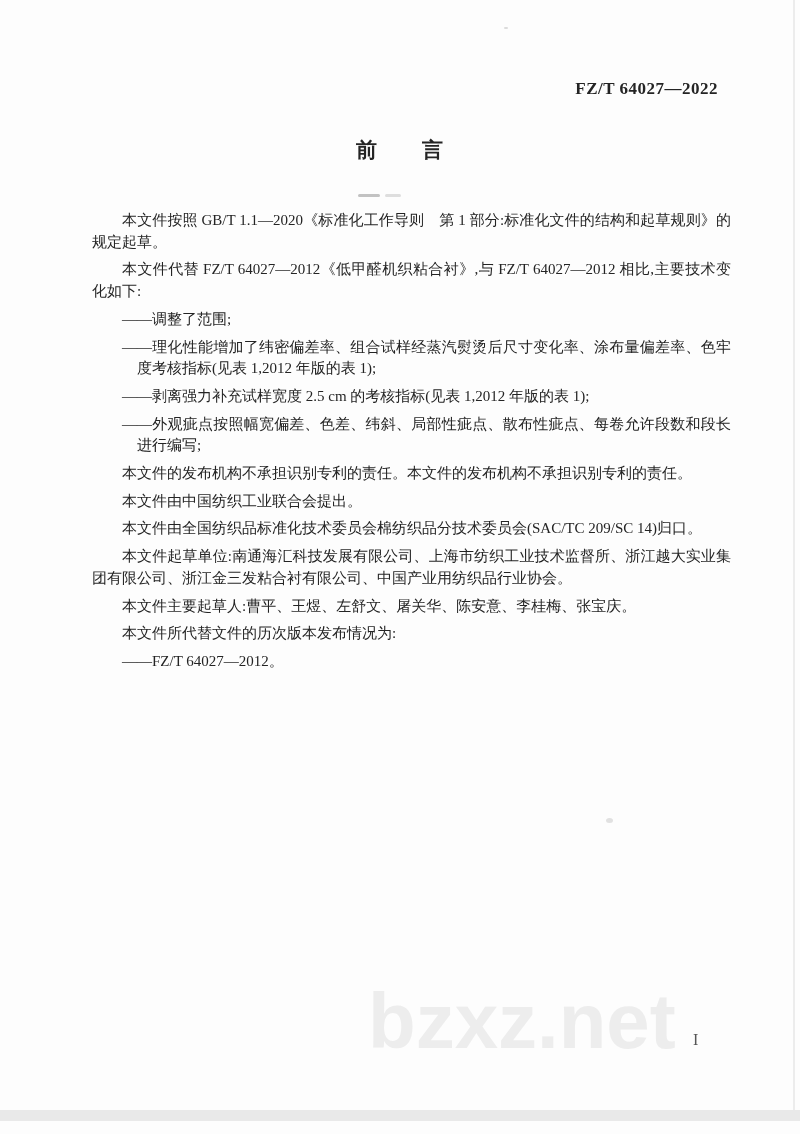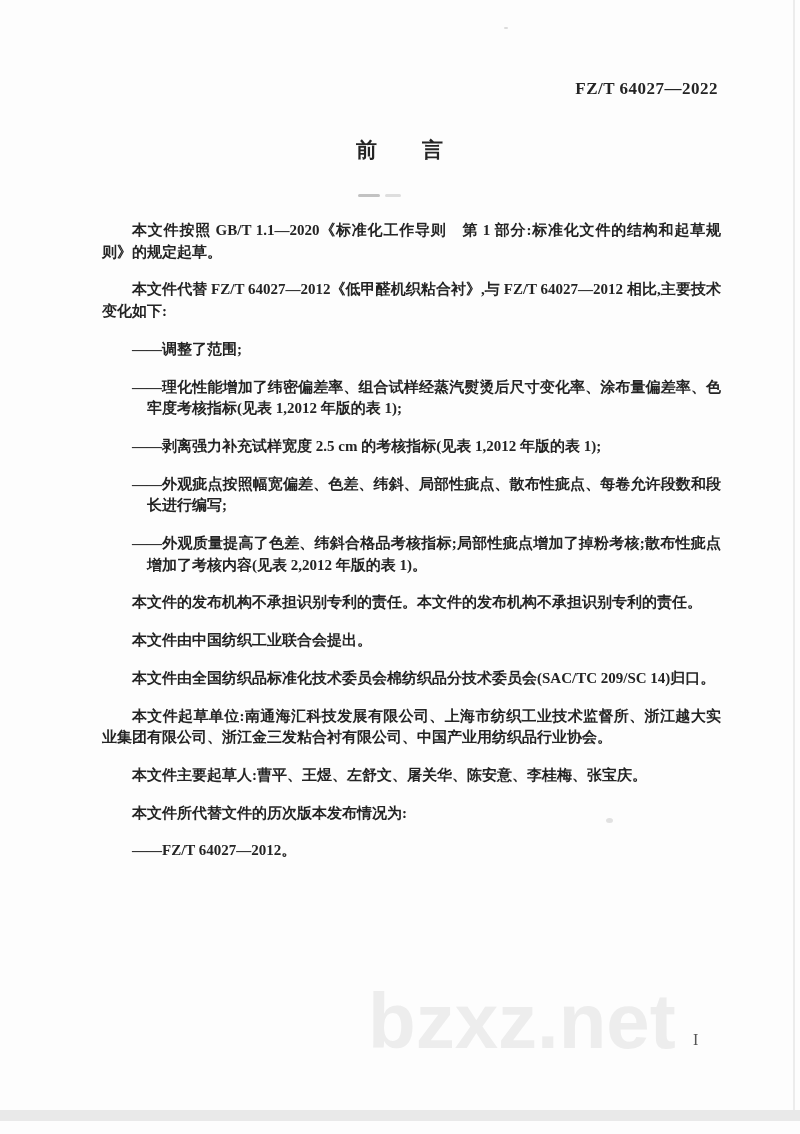--- a/index.html
+++ b/index.html
@@ -62,21 +62,21 @@
   
   .fw-body {
     position: absolute;
     top: 204px;
     left: 86px;
     width: 651px;
     font-size: 15px;
     line-height: 21.7px;
     text-align: justify;
   }
-  .fw-body p { margin: 16px; font-weight: bold; }
+  .fw-body p { margin: 6px; }
   .fw-body p.indent { text-indent: 2em; }
   .fw-body p.dash { padding-left: 3em; text-indent: -1em; }
 
   
   .watermark {
     position: absolute;
     top: 982px;
     left: 368px;
     font-family: "Liberation Sans", "DejaVu Sans", sans-serif;
     font-weight: bold;
@@ -139,21 +139,20 @@
   </div>
 
   <main class="fw-body" id="fw-body">
 
   <p class="indent">本文件按照 GB/T 1.1—2020《标准化工作导则　第 1 部分:标准化文件的结构和起草规则》的规定起草。</p>
       <p class="indent">本文件代替 FZ/T 64027—2012《低甲醛机织粘合衬》,与 FZ/T 64027—2012 相比,主要技术变化如下:</p>
       <p class="dash">——调整了范围;</p>
       <p class="dash">——理化性能增加了纬密偏差率、组合试样经蒸汽熨烫后尺寸变化率、涂布量偏差率、色牢度考核指标(见表 1,2012 年版的表 1);</p>
       <p class="dash">——剥离强力补充试样宽度 2.5 cm 的考核指标(见表 1,2012 年版的表 1);</p>
       <p class="dash">——外观疵点按照幅宽偏差、色差、纬斜、局部性疵点、散布性疵点、每卷允许段数和段长进行编写;</p>
-      <p class="dash">——外观质量提高了色差、纬斜合格品考核指标;局部性疵点增加了掉粉考核;散布性疵点增加了考核内容(见表 2,2012 年版的表 1)。</p>
       <p class="indent">本文件的发布机构不承担识别专利的责任。本文件的发布机构不承担识别专利的责任。</p>
       <p class="indent">本文件由中国纺织工业联合会提出。</p>
       <p class="indent">本文件由全国纺织品标准化技术委员会棉纺织品分技术委员会(SAC/TC 209/SC 14)归口。</p>
       <p class="indent">本文件起草单位:南通海汇科技发展有限公司、上海市纺织工业技术监督所、浙江越大实业集团有限公司、浙江金三发粘合衬有限公司、中国产业用纺织品行业协会。</p>
       <p class="indent">本文件主要起草人:曹平、王煜、左舒文、屠关华、陈安意、李桂梅、张宝庆。</p>
       <p class="indent">本文件所代替文件的历次版本发布情况为:</p>
       <p class="dash">——FZ/T 64027—2012。</p>
     </main>
 
   <div class="watermark">bzxz.net</div>

